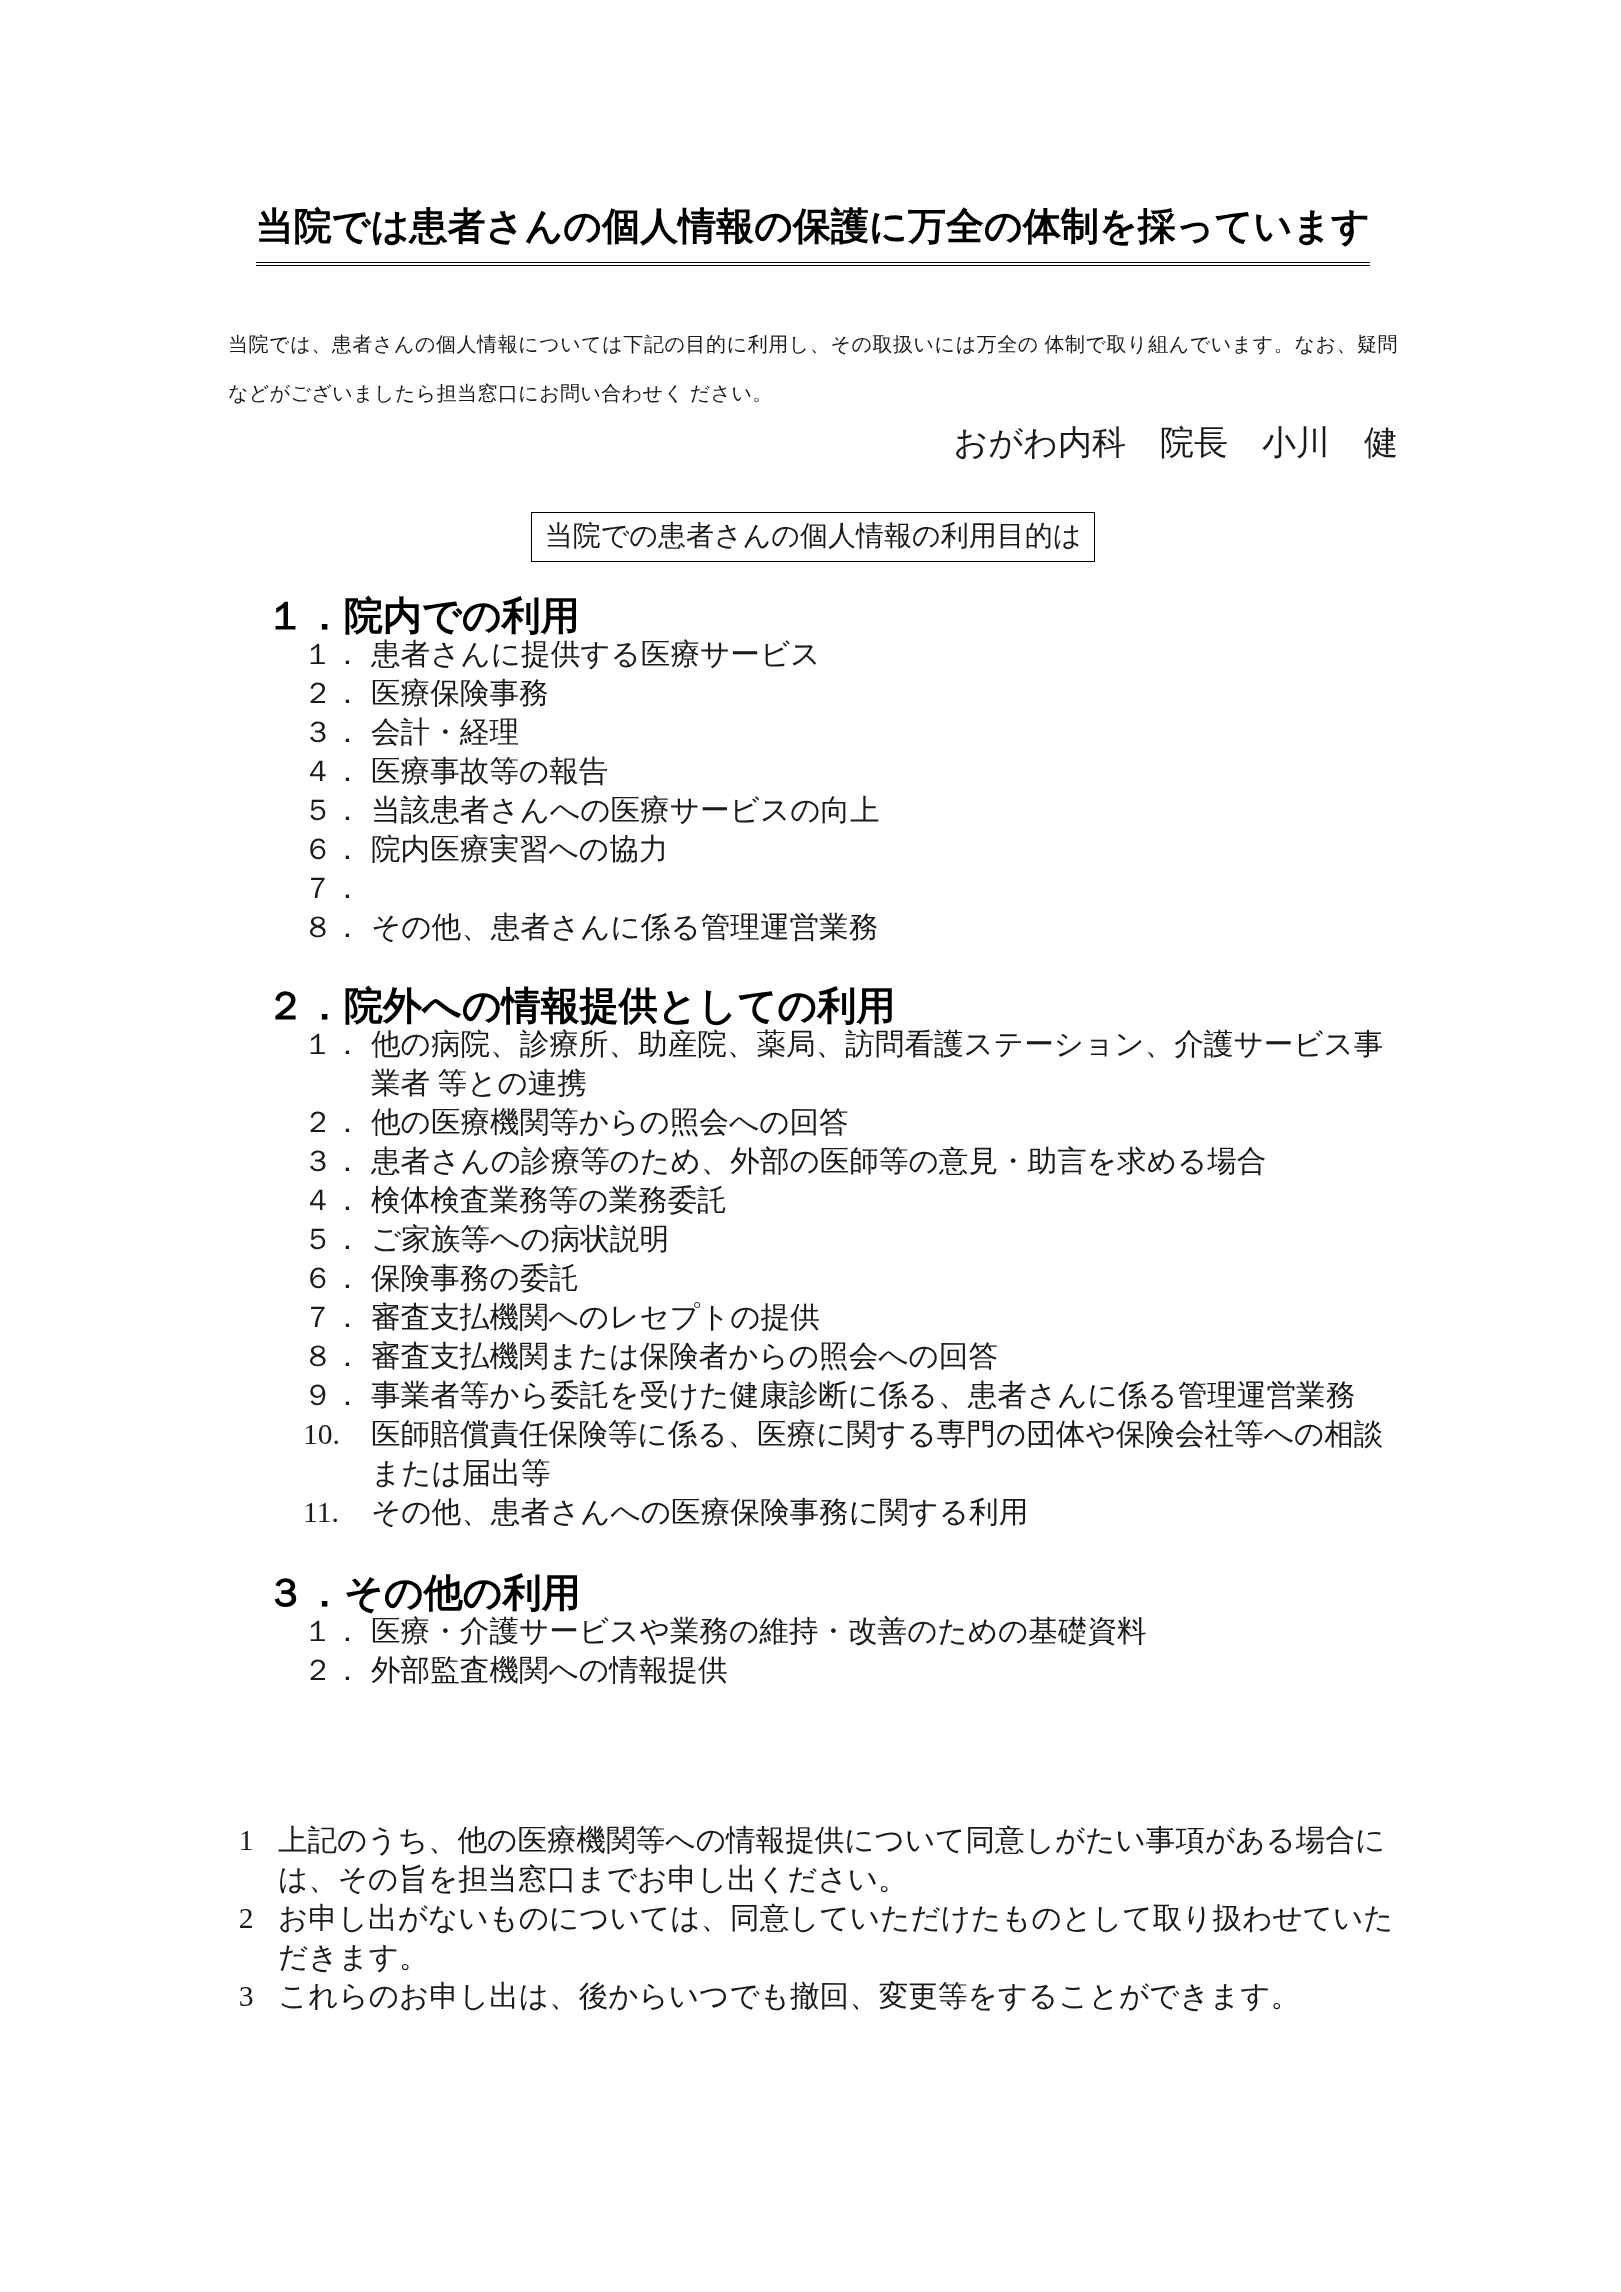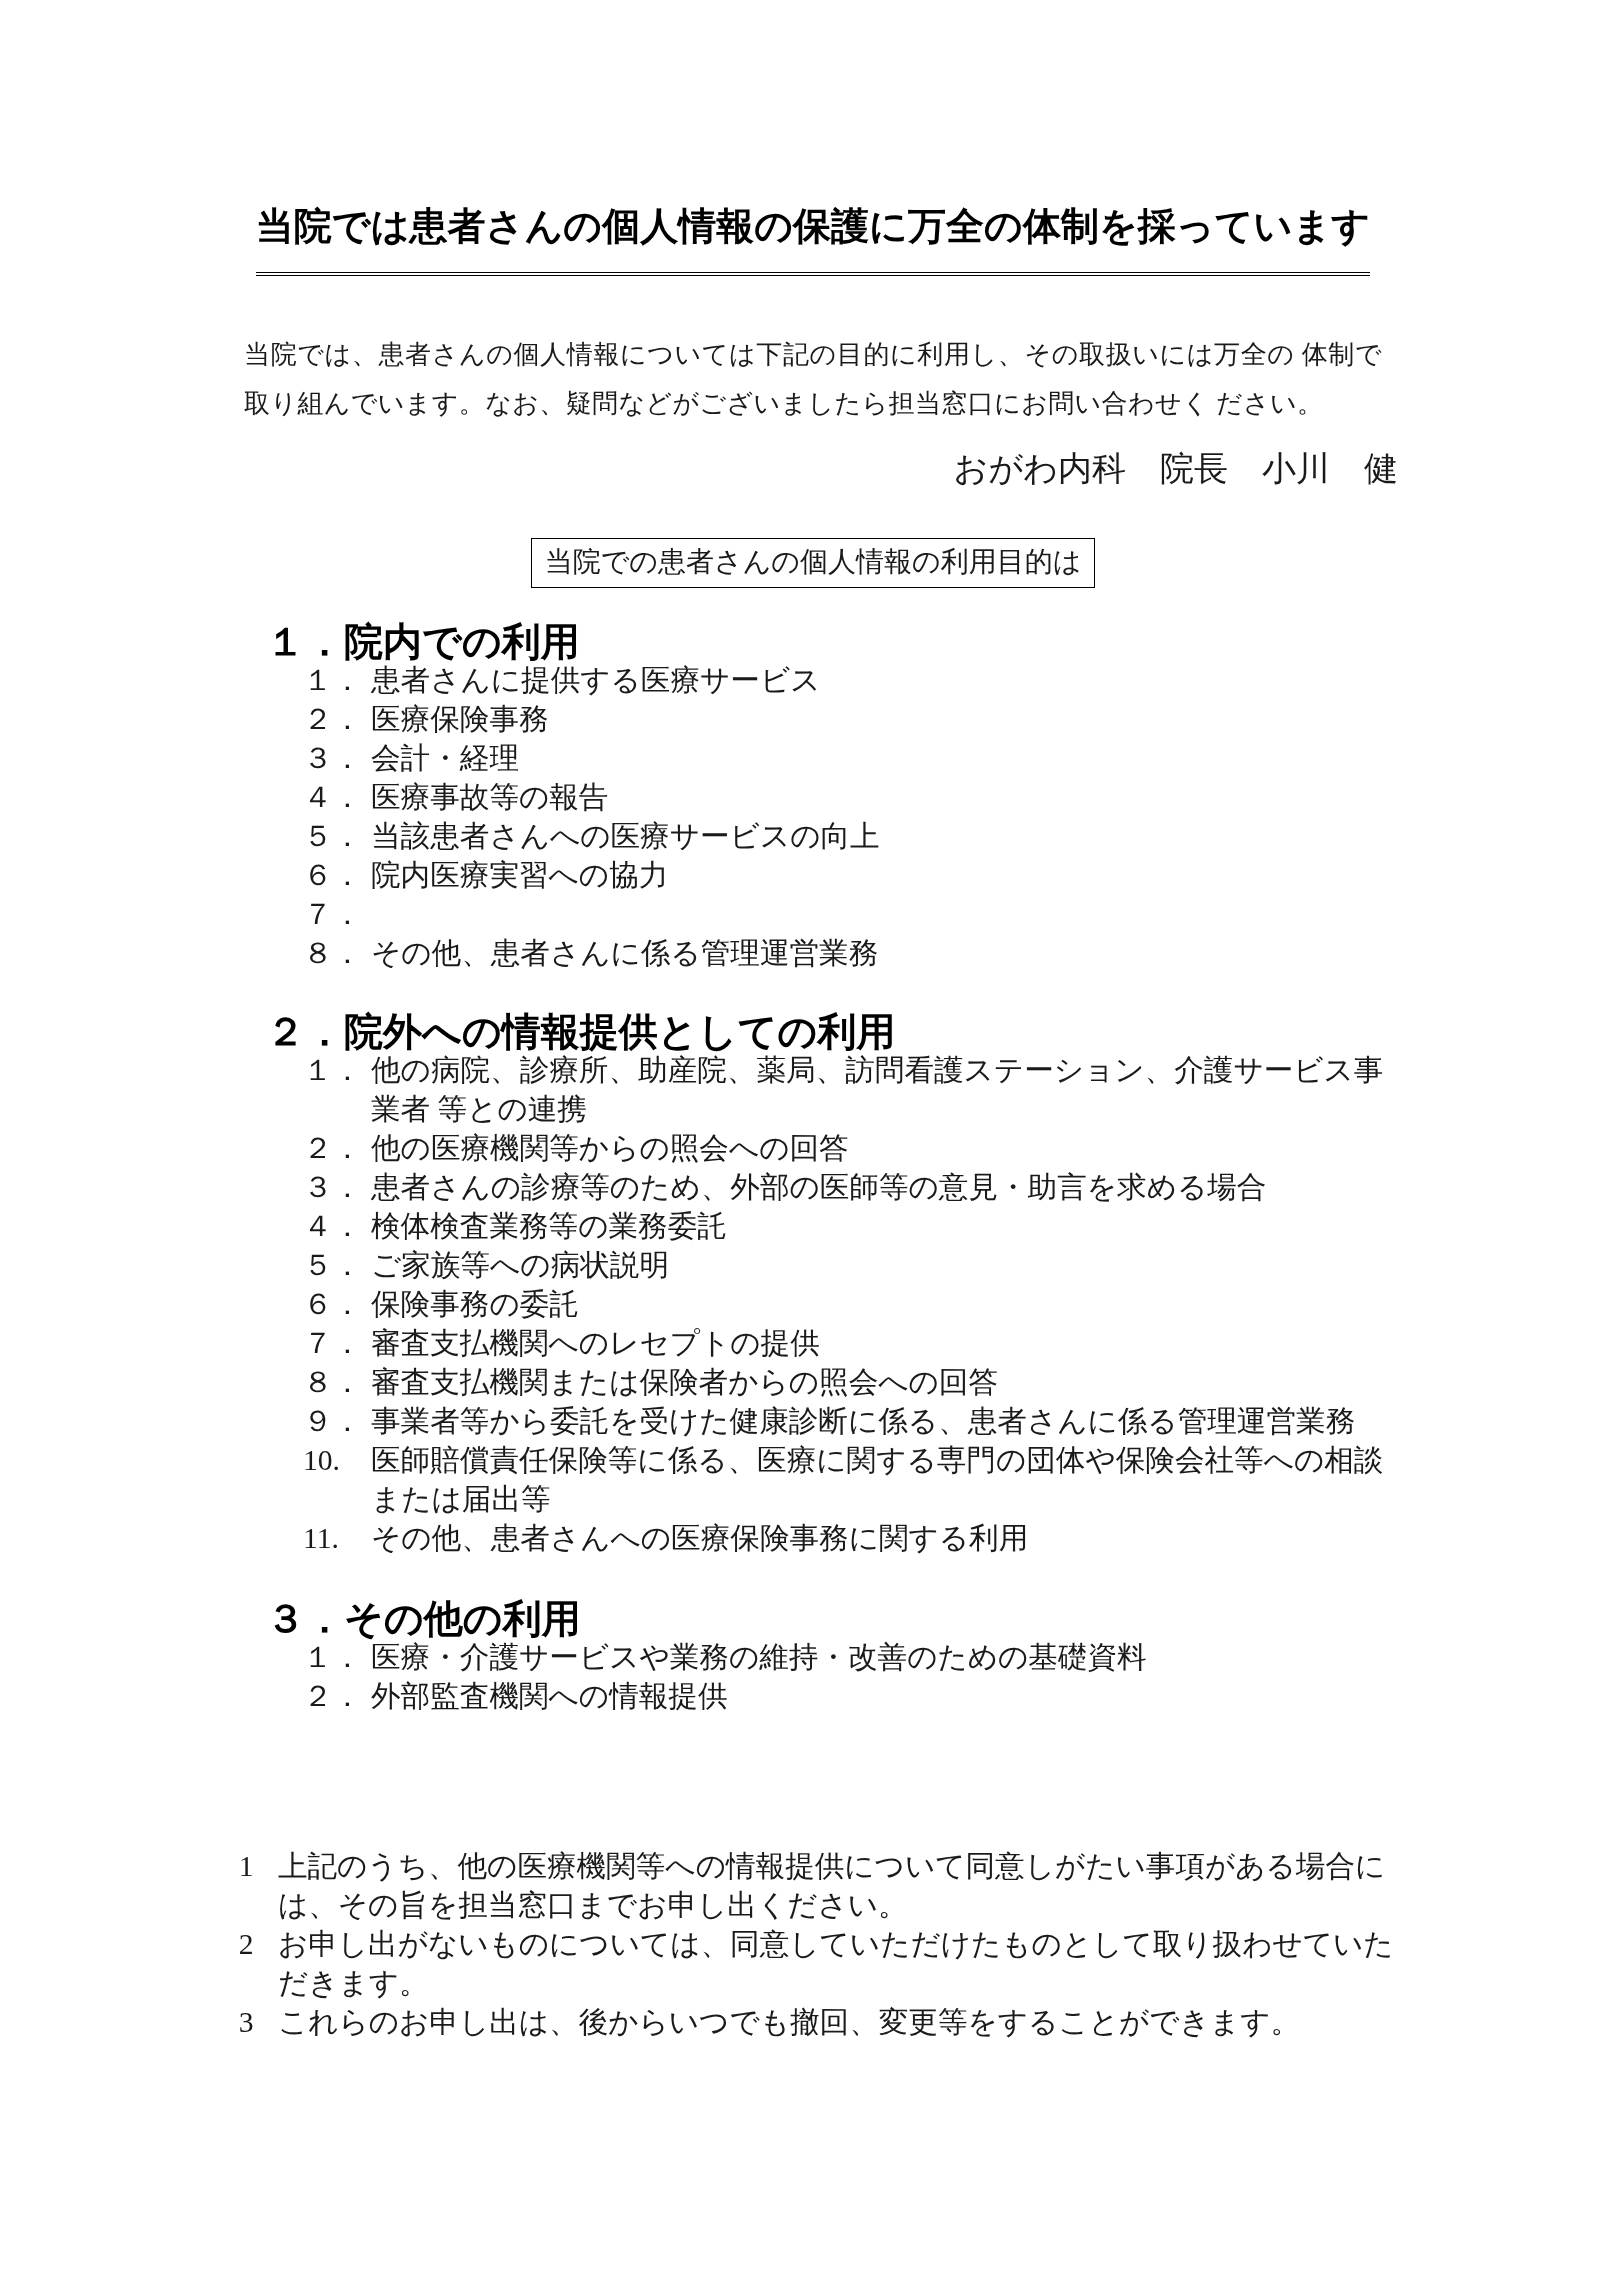--- a/index.html
+++ b/index.html
@@ -25,28 +25,28 @@
   .doc-title {
     margin: 0 0 54px 0;
     text-align: center;
     font-size: 38px;
     font-weight: bold;
     line-height: 1.3;
     color: #000;
   }
   .doc-title .underline {
     display: inline-block;
-    padding-bottom: 21px;
+    padding-bottom: 11px;
     border-bottom: 4.5px double #000;
   }
 
   
   .intro {
-    margin: 16px;
-    font-size: 26px;
+    margin: 0;
+    font-size: 20px;
     line-height: 49px;
     text-align: justify;
     letter-spacing: 0.4px;
   }
   .signature {
     margin: 0;
     font-size: 34px;
     line-height: 49px;
     text-align: right;
   }

